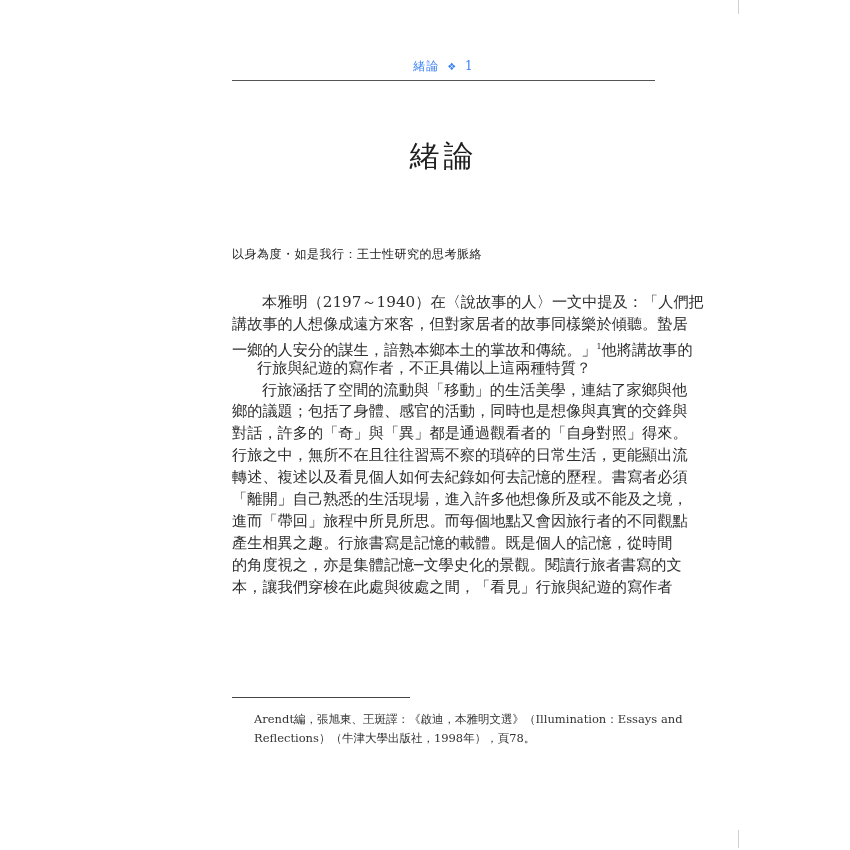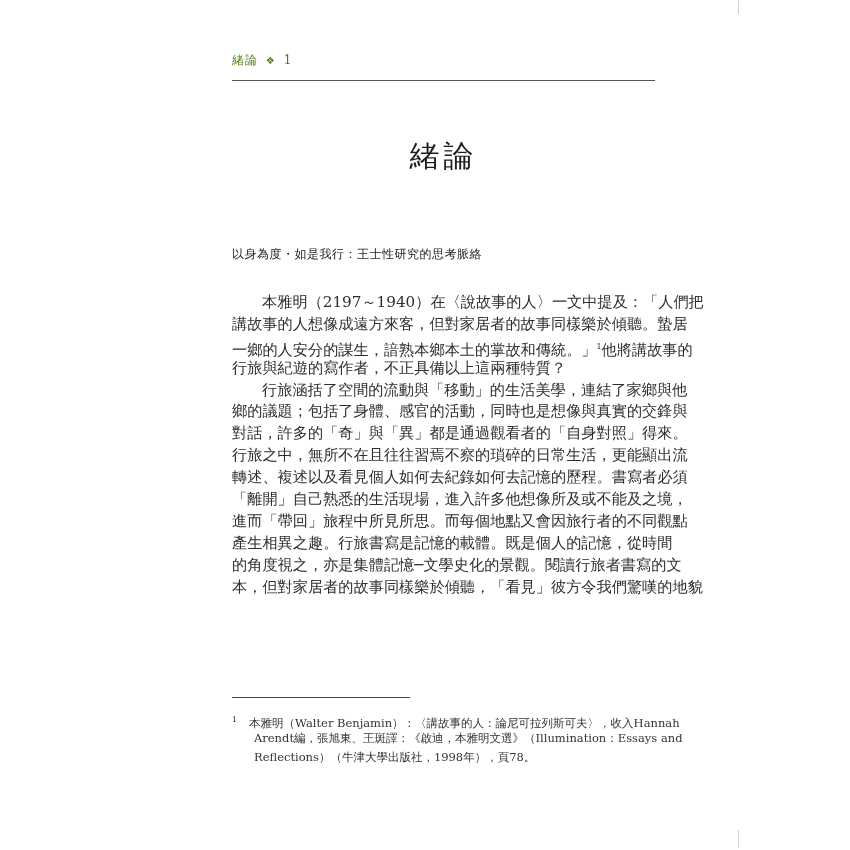--- a/index.html
+++ b/index.html
@@ -2,41 +2,41 @@
 <html><head>
   <meta charset="utf-8">
   <style>
     html, body { margin: 0; padding: 0; }
     body {
       width: 850px; height: 850px; background: #ffffff; position: relative; overflow: hidden;
       font-family: "DejaVu Serif", "Liberation Serif", serif; color: #2a2a2a;
     }
     .crop-mark { position: absolute; width: 1px; background: #cfcfcf; }
     .running-head {
-      position: absolute; left: 232px; top: 52px; width: 423px; height: 16px;
-      text-align: left; font-size: 12px; color: #4d7c0f; letter-spacing: 1px;
+      position: absolute; left: 232px; top: 58px; width: 423px; height: 16px;
+      text-align: center; font-size: 12px; color: #3b82f6; letter-spacing: 1px;
     }
     .running-head .sep { font-size: 10px; margin: 0 3px; }
     .head-rule { position: absolute; left: 232px; top: 80px; width: 423px; height: 1px; background: #555; }
     .chapter-title {
       position: absolute; left: 232px; top: 136px; width: 423px; text-align: center;
       font-size: 30px; letter-spacing: 4px; color: #1e1e1e;
     }
     .section-heading {
       position: absolute; left: 232px; top: 246px; font-family: "DejaVu Sans", "Liberation Sans", sans-serif;
       font-size: 12px; color: #222; letter-spacing: 0.5px;
     }
     .body-text {
       position: absolute; left: 232px; top: 292px; width: 425px;
     }
     .line {
       font-size: 15.2px; line-height: 21.9px; height: 21.9px; white-space: nowrap;
       text-align: justify; text-align-last: justify; color: #2e2e2e;
     }
-    .line.last { text-align-last: left; }
+    .line.last { text-align-last: left; margin-left: 25px; }
     .line.indent { padding-left: 30px; }
     .fn-ref { font-size: 8px; vertical-align: super; }
     .fn-rule { position: absolute; left: 232px; top: 697px; width: 178px; height: 1px; background: #444; }
     .footnote { position: absolute; left: 232px; top: 710px; width: 425px; }
     .fn-line {
       font-size: 11.5px; line-height: 19px; height: 19px; white-space: nowrap; color: #333;
       text-align: justify; text-align-last: justify; padding-left: 22px;
     }
     .fn-line.first { padding-left: 0; }
     .fn-line.last { text-align-last: left; }
@@ -68,24 +68,21 @@
   <div class="line last">行旅與紀遊的寫作者，不正具備以上這兩種特質？</div>
   <div class="line indent">行旅涵括了空間的流動與「移動」的生活美學，連結了家鄉與他</div>
   <div class="line">鄉的議題；包括了身體、感官的活動，同時也是想像與真實的交鋒與</div>
   <div class="line">對話，許多的「奇」與「異」都是通過觀看者的「自身對照」得來。</div>
   <div class="line">行旅之中，無所不在且往往習焉不察的瑣碎的日常生活，更能顯出流</div>
   <div class="line">轉述、複述以及看見個人如何去紀錄如何去記憶的歷程。書寫者必須</div>
   <div class="line">「離開」自己熟悉的生活現場，進入許多他想像所及或不能及之境，</div>
   <div class="line">進而「帶回」旅程中所見所思。而每個地點又會因旅行者的不同觀點</div>
   <div class="line">產生相異之趣。行旅書寫是記憶的載體。既是個人的記憶，從時間</div>
   <div class="line">的角度視之，亦是集體記憶─文學史化的景觀。閱讀行旅者書寫的文</div>
-  <div class="line">本，但對家居者的故事同樣樂於傾聽，「看見」彼方令我們驚嘆的地貌</div>
+  <div class="line">本，讓我們穿梭在此處與彼處之間，「看見」行旅與紀遊的寫作者</div>
 </div>
 
 <div class="fn-rule"></div>
 
 <div class="footnote">
-  <div class="fn-line first">
-    <span class="fn-num">1</span><span>本雅明（Walter Benjamin）：〈講故事的人：論尼可拉列斯可夫〉，收入Hannah</span>
-  </div>
   <div class="fn-line">Arendt編，張旭東、王斑譯：《啟迪，本雅明文選》（Illumination：Essays and</div>
   <div class="fn-line last">Reflections）（牛津大學出版社，1998年），頁78。</div>
 </div>
 
 </body></html>

